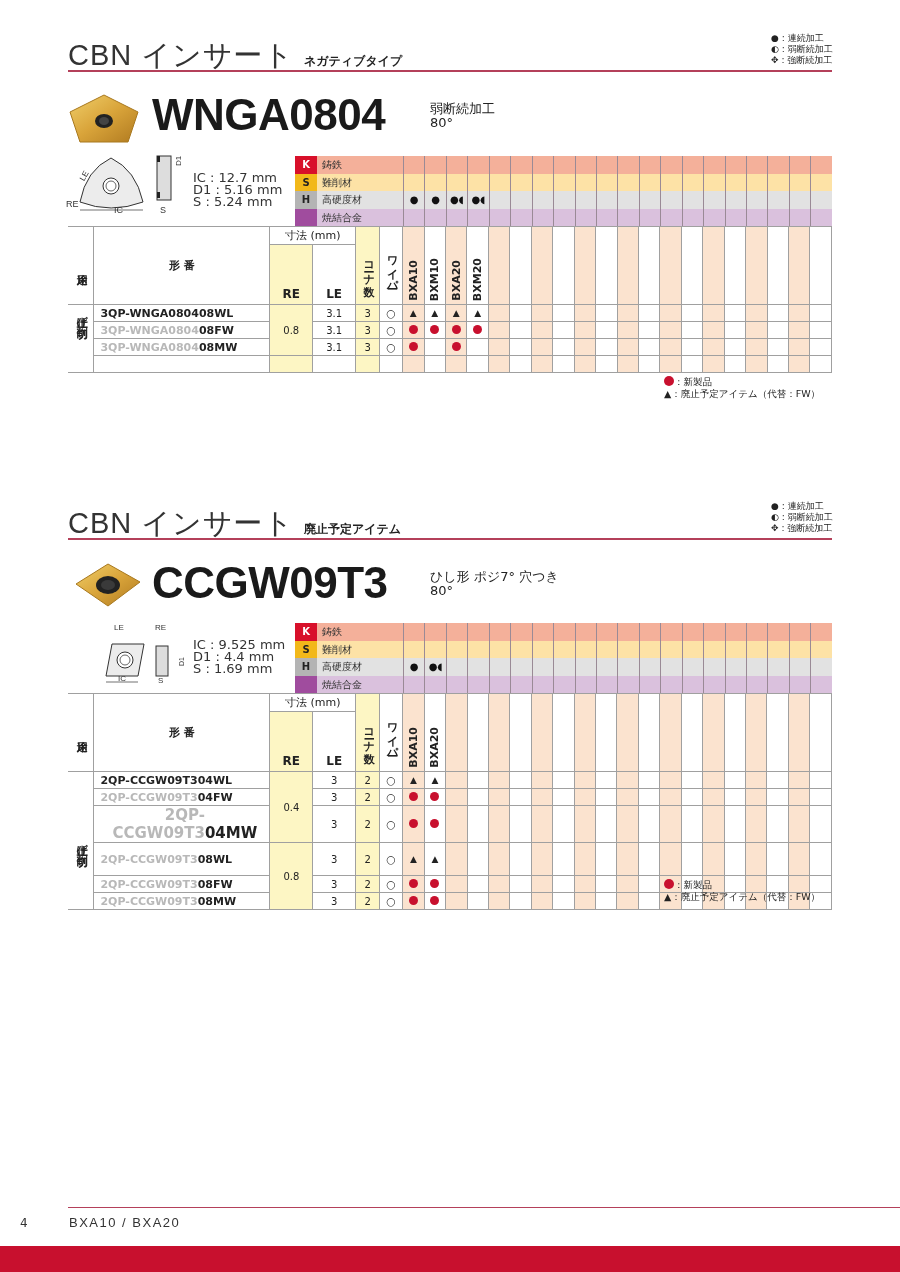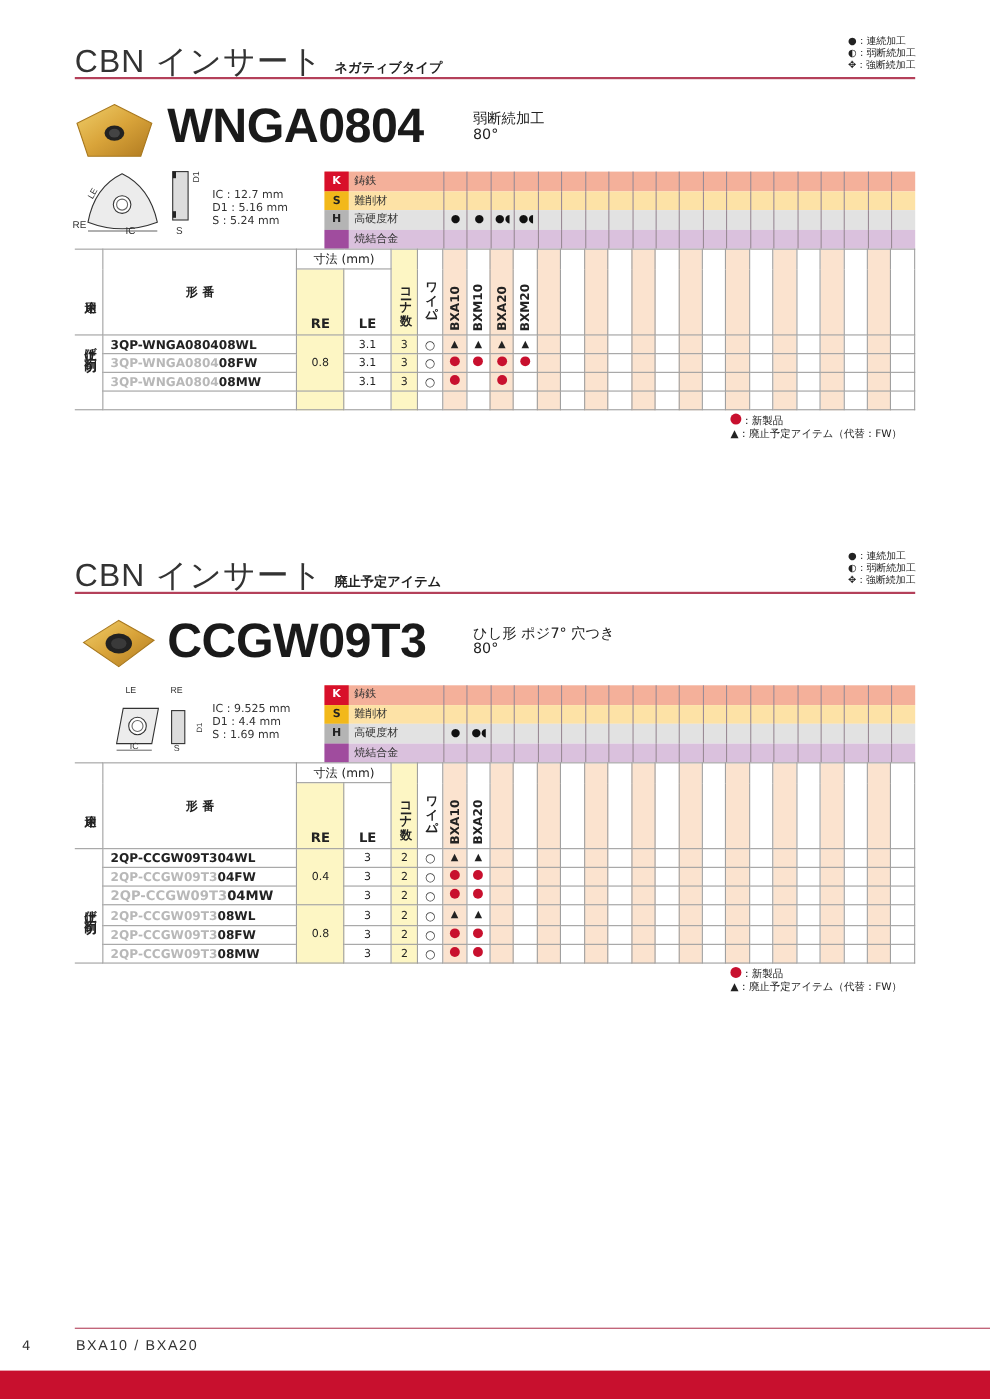--- a/index.html
+++ b/index.html
@@ -4,21 +4,21 @@
 <style>
 *{box-sizing:border-box;margin:0;padding:0}
 body{width:900px;height:1272px;background:#fff;position:relative;overflow:hidden;font-family:"DejaVu Sans","Liberation Sans",sans-serif;color:#222}
 .abs{position:absolute}
 .sec-title{position:absolute;left:68px;font-size:29px;font-weight:300;color:#333;letter-spacing:1px;font-family:Liberation Sans, sans-serif}
 .sec-sub{font-size:12px;font-weight:bold;margin-left:10px;letter-spacing:0;color:#222}
 .rule{position:absolute;left:68px;width:764px;height:2px;background:#b4405a}
 .legend{position:absolute;left:771px;font-size:9px;line-height:11px;color:#222}
 .model{position:absolute;left:152px;font-size:44px;font-weight:bold;font-family:"Liberation Sans",sans-serif;color:#1a1a1a;letter-spacing:-0.5px}
 .desc{position:absolute;left:430px;font-size:13px;line-height:14px;color:#222}
-.spec{position:absolute;left:193px;font-size:10px;line-height:12px;color:#333}
+.spec{position:absolute;left:193px;font-size:13px;line-height:12px;color:#333}
 .mat{position:absolute;left:295px;width:537px}
 .mat-row{display:flex;height:17.5px;border-bottom:0px}
 .mat-code{width:22px;text-align:center;font-weight:bold;font-size:10px;line-height:17.5px;color:#222}
 .mat-label{width:86px;font-size:10px;line-height:17.5px;padding-left:5px;color:#333}
 .mat-cell{width:21.45px;border-left:1px solid #9a8a96;font-size:10px;line-height:17.5px;text-align:center;color:#111;font-weight:bold;white-space:nowrap}
 table.spec-t{position:absolute;left:68px;border-collapse:collapse;font-size:10px}
 table.spec-t td,table.spec-t th{border:1px solid #a0a0a0;text-align:center;font-weight:normal;padding:0;vertical-align:middle}
 .vtext{writing-mode:vertical-rl;text-orientation:upright;font-weight:bold;font-size:11px;letter-spacing:-1px;margin:0 auto}
 .vlat{writing-mode:vertical-rl;transform:rotate(180deg);font-weight:bold;font-size:11px;margin:0 auto}
 .yellow{background:#fdf6c4}
@@ -651,21 +651,21 @@
           <td class="stripe"></td>
           <td></td>
           <td class="stripe"></td>
           <td></td>
           <td class="stripe"></td>
           <td></td>
           <td class="stripe"></td>
           <td></td>
     </tr>
     <tr style="height:17px">
-      <td style="text-align:left;padding-left:6px;font-weight:bold;font-size:12px"><span class="pn-grey">2QP-CCGW09T3</span><span>04MW</span></td>
+      <td style="text-align:center;padding-left:6px;font-weight:bold;font-size:15px"><span class="pn-grey">2QP-CCGW09T3</span><span>04MW</span></td>
       <td>3</td>
       <td class="yellow">2</td>
       <td class="circ">○</td>
       <td class="stripe"><span class="red-dot"></span></td>
       <td><span class="red-dot"></span></td>
       <td class="stripe"></td>
           <td></td>
           <td class="stripe"></td>
           <td></td>
           <td class="stripe"></td>
@@ -676,21 +676,21 @@
           <td></td>
           <td class="stripe"></td>
           <td></td>
           <td class="stripe"></td>
           <td></td>
           <td class="stripe"></td>
           <td></td>
           <td class="stripe"></td>
           <td></td>
     </tr>
-    <tr style="height:19px">
+    <tr style="height:33px">
       <td style="text-align:left;padding-left:6px;font-weight:bold;font-size:11px"><span class="pn-grey">2QP-CCGW09T3</span><span>08WL</span></td>
       <td rowspan="3" class="yellow">0.8</td>
       <td>3</td>
       <td class="yellow">2</td>
       <td class="circ">○</td>
       <td class="stripe tri">▲</td>
       <td class="tri">▲</td>
       <td class="stripe"></td>
           <td></td>
           <td class="stripe"></td>

